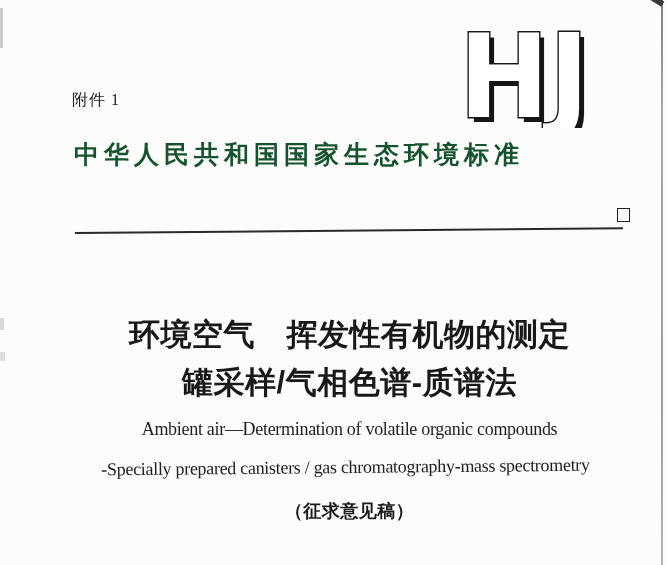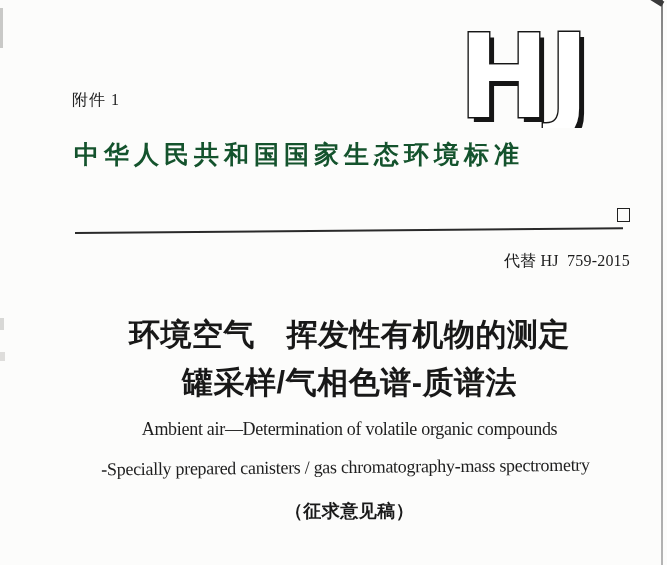--- a/index.html
+++ b/index.html
@@ -93,21 +93,20 @@
     <text x="74" y="90" text-anchor="middle" font-family="DejaVu Sans, sans-serif" font-weight="bold" font-size="115" textLength="130" lengthAdjust="spacingAndGlyphs" fill="#161616" transform="translate(5,5)">HJ</text>
     <text x="74" y="90" text-anchor="middle" font-family="DejaVu Sans, sans-serif" font-weight="bold" font-size="115" textLength="130" lengthAdjust="spacingAndGlyphs" fill="#ffffff" stroke="#161616" stroke-width="3" paint-order="stroke">HJ</text>
   </svg>
 
   <div class="heading">中华人民共和国国家生态环境标准</div>
 
   <div class="codes">
     <div class="code-line1">
       <span class="year-box"></span>
     </div>
-    <div class="code-line2">代替 HJ  759-2015</div>
   </div>
 
   <div class="rule"></div>
 
   <div class="cline title-cn title-cn1">环境空气　挥发性有机物的测定</div>
   <div class="cline title-cn title-cn2">罐采样/气相色谱-质谱法</div>
 
   <div class="cline title-en title-en1">Ambient air—Determination of volatile organic compounds</div>
   <div class="cline title-en title-en2">-Specially prepared canisters / gas chromatography-mass spectrometry</div>
 

